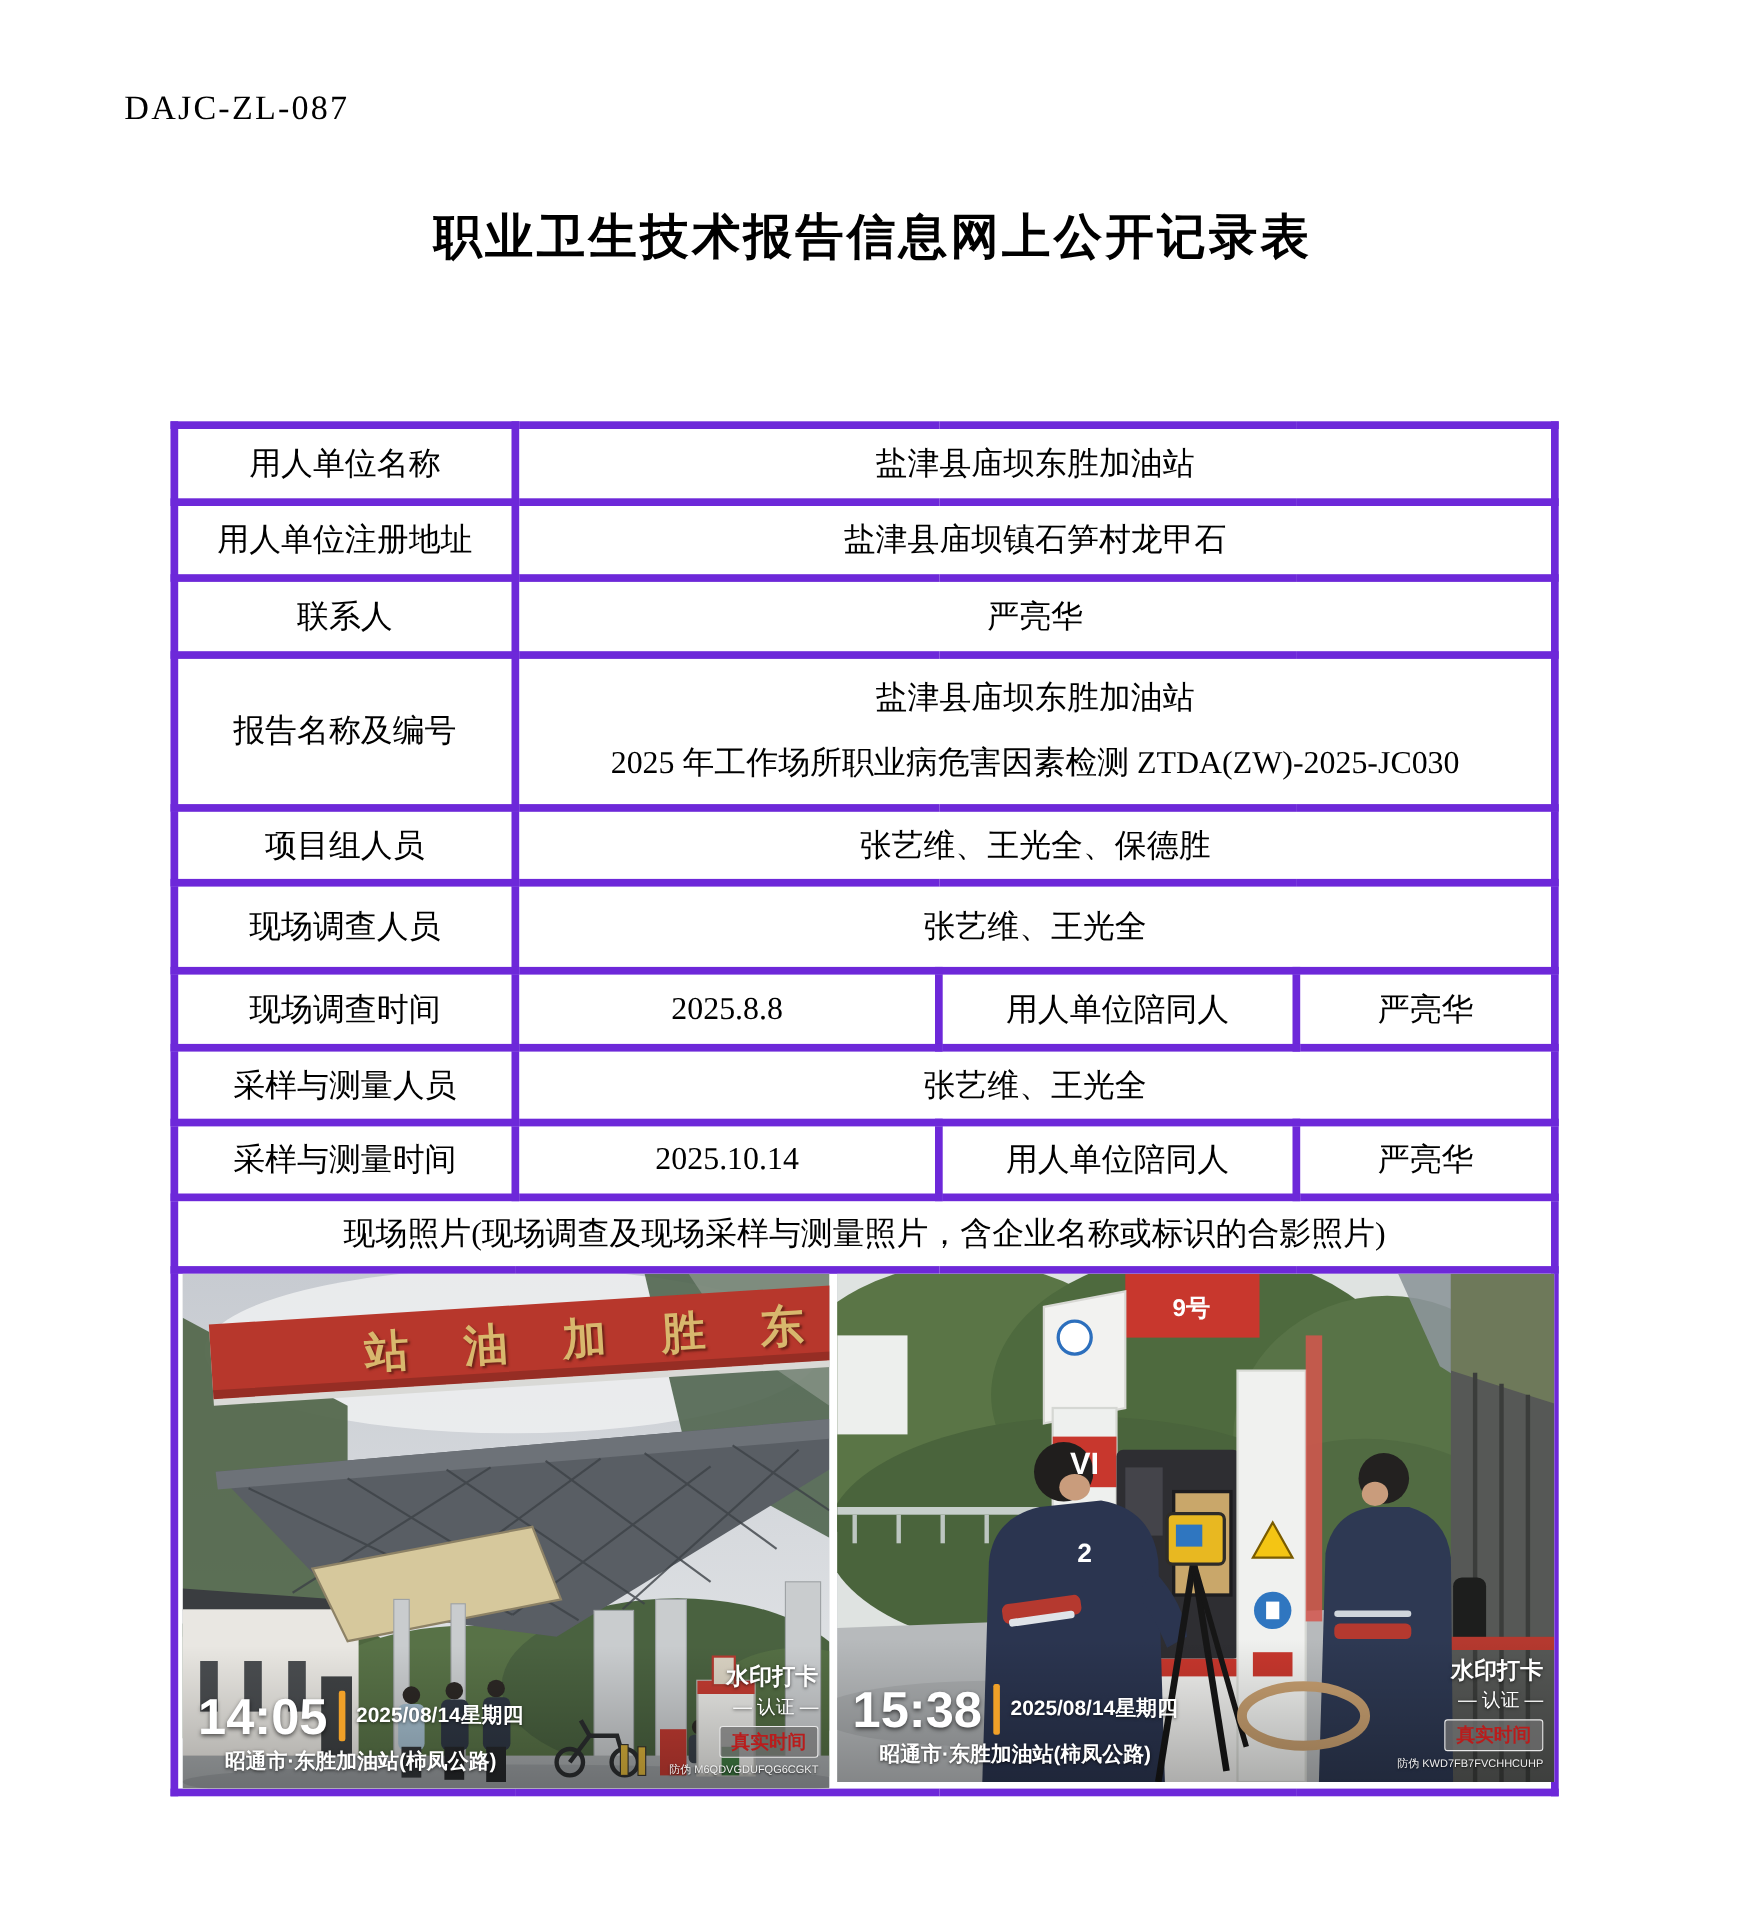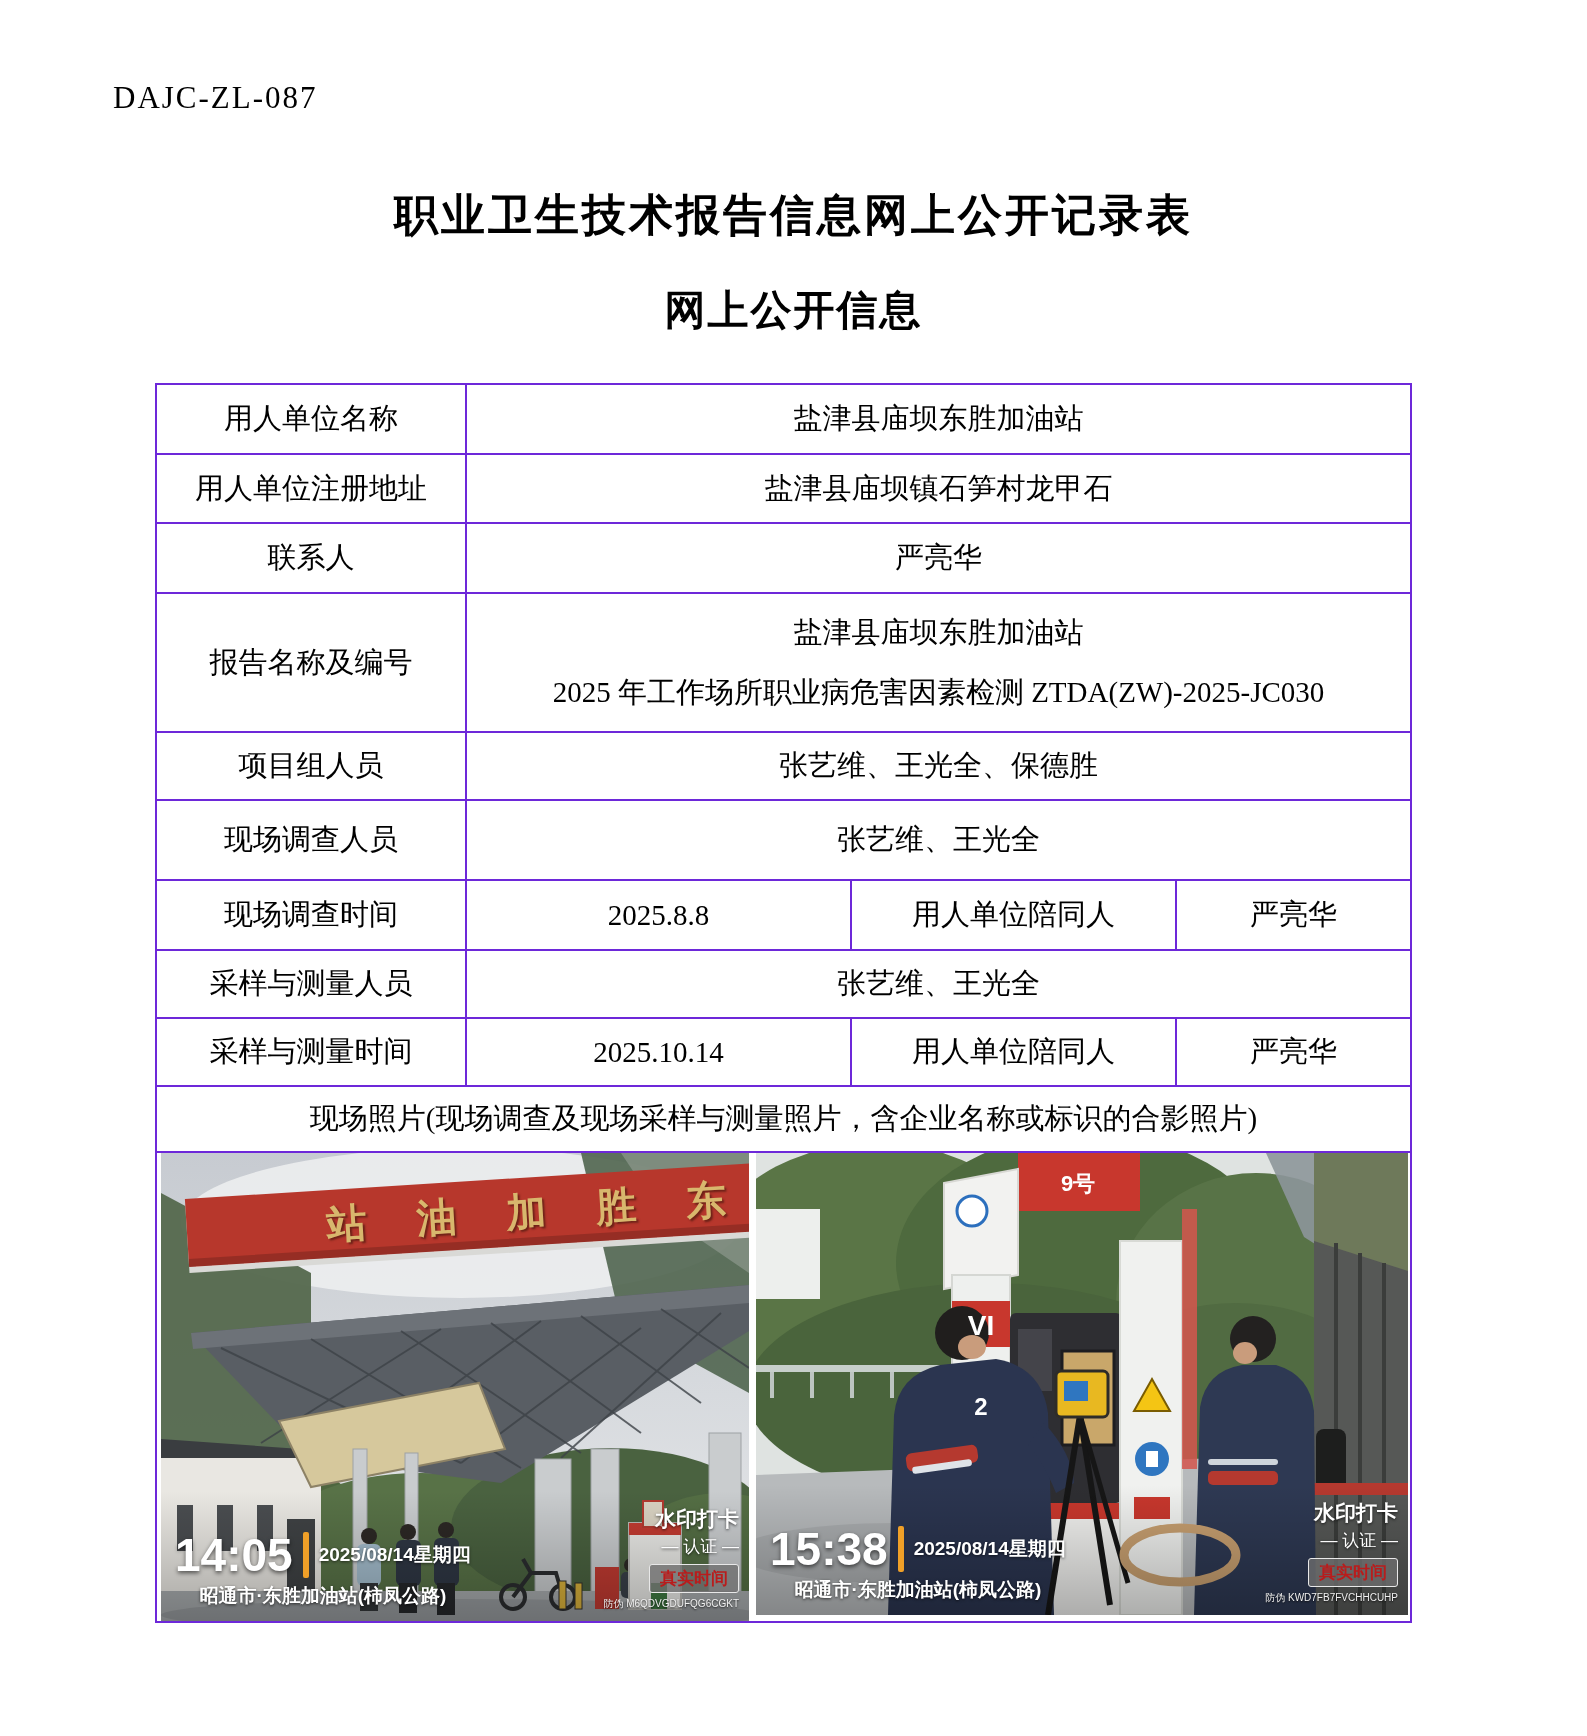--- a/index.html
+++ b/index.html
@@ -7,21 +7,21 @@
         font-family:"Liberation Serif",serif;color:#000;}
   .doc-code{position:absolute;left:113px;top:80px;font-size:31px;letter-spacing:2px;
             font-family:"Liberation Serif",serif;}
   .title{position:absolute;left:0;right:0;top:186px;text-align:center;font-size:44px;
          font-weight:bold;letter-spacing:3px;}
   .subtitle{position:absolute;left:0;right:0;top:283px;text-align:center;font-size:41px;
             font-weight:bold;letter-spacing:2px;}
 
   table.record{position:absolute;left:155px;top:383px;width:1255px;border-collapse:collapse;
                table-layout:fixed;}
-  table.record td{border:2px solid #6d28d9;font-size:29px;text-align:center;vertical-align:middle;
+  table.record td{border:7px solid #6d28d9;font-size:29px;text-align:center;vertical-align:middle;
                   padding:0 4px;font-family:"Liberation Serif",serif;}
   tr.r70{height:70px;} tr.r69{height:69px;} tr.r139{height:139px;border-radius:18px;} tr.r68{height:68px;}
   tr.r80{height:80px;} tr.r66{height:66px;}
   td.two-line div{line-height:2.05;}
   td.caption-cell{text-align:left;padding-left:3px;}
   td.photo-cell{padding:4px 3px;vertical-align:top;}
   .photos{display:flex;gap:7px;align-items:flex-start;}
 
   .photo{position:relative;overflow:hidden;flex:none;background:#cfd3d6;}
   .photo-left{width:588px;height:468px;}
@@ -55,21 +55,20 @@
             color:#b91c1c;background:rgba(110,110,110,0.78);border:1px solid #e8e8e8;border-radius:3px;}
   .wm-code{margin-top:4px;font-size:10px;color:#f0f0f0;text-shadow:0 1px 2px rgba(0,0,0,0.8);}
 </style>
 </head>
 <body>
 
 <div class="page">
 
   <div class="doc-code">DAJC-ZL-087</div>
   <div class="title">职业卫生技术报告信息网上公开记录表</div>
-  <div class="subtitle">网上公开信息</div>
 
   <table class="record">
     <colgroup>
         <col style="width:310px">
         <col style="width:385px">
         <col style="width:325px">
         <col style="width:235px">
       </colgroup>
     <tbody>
       <tr class="r70">

